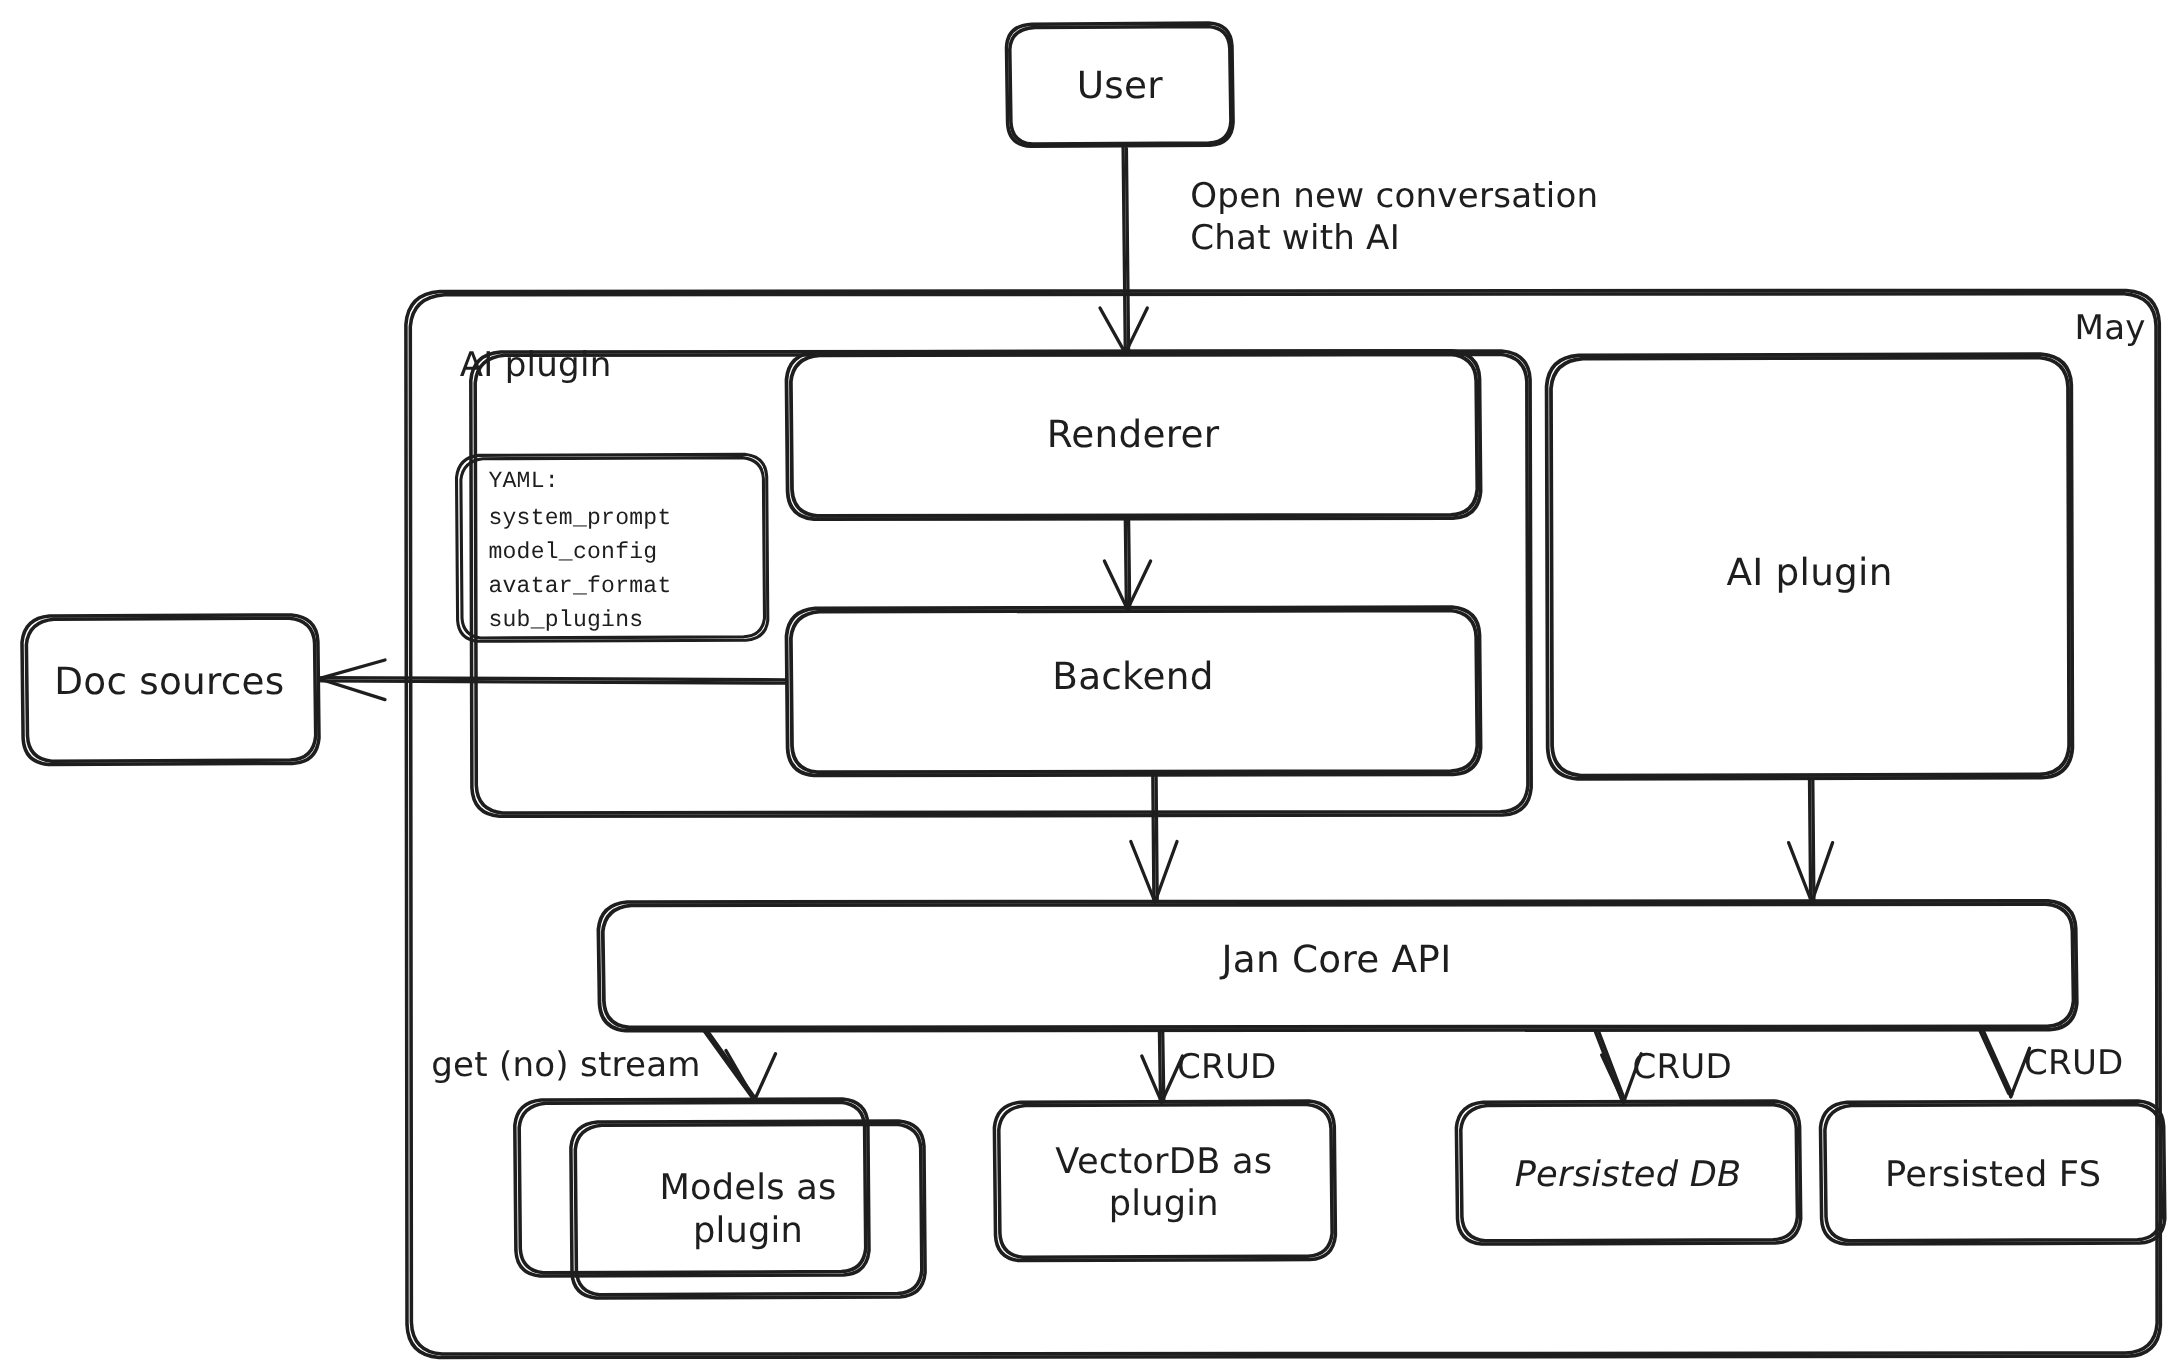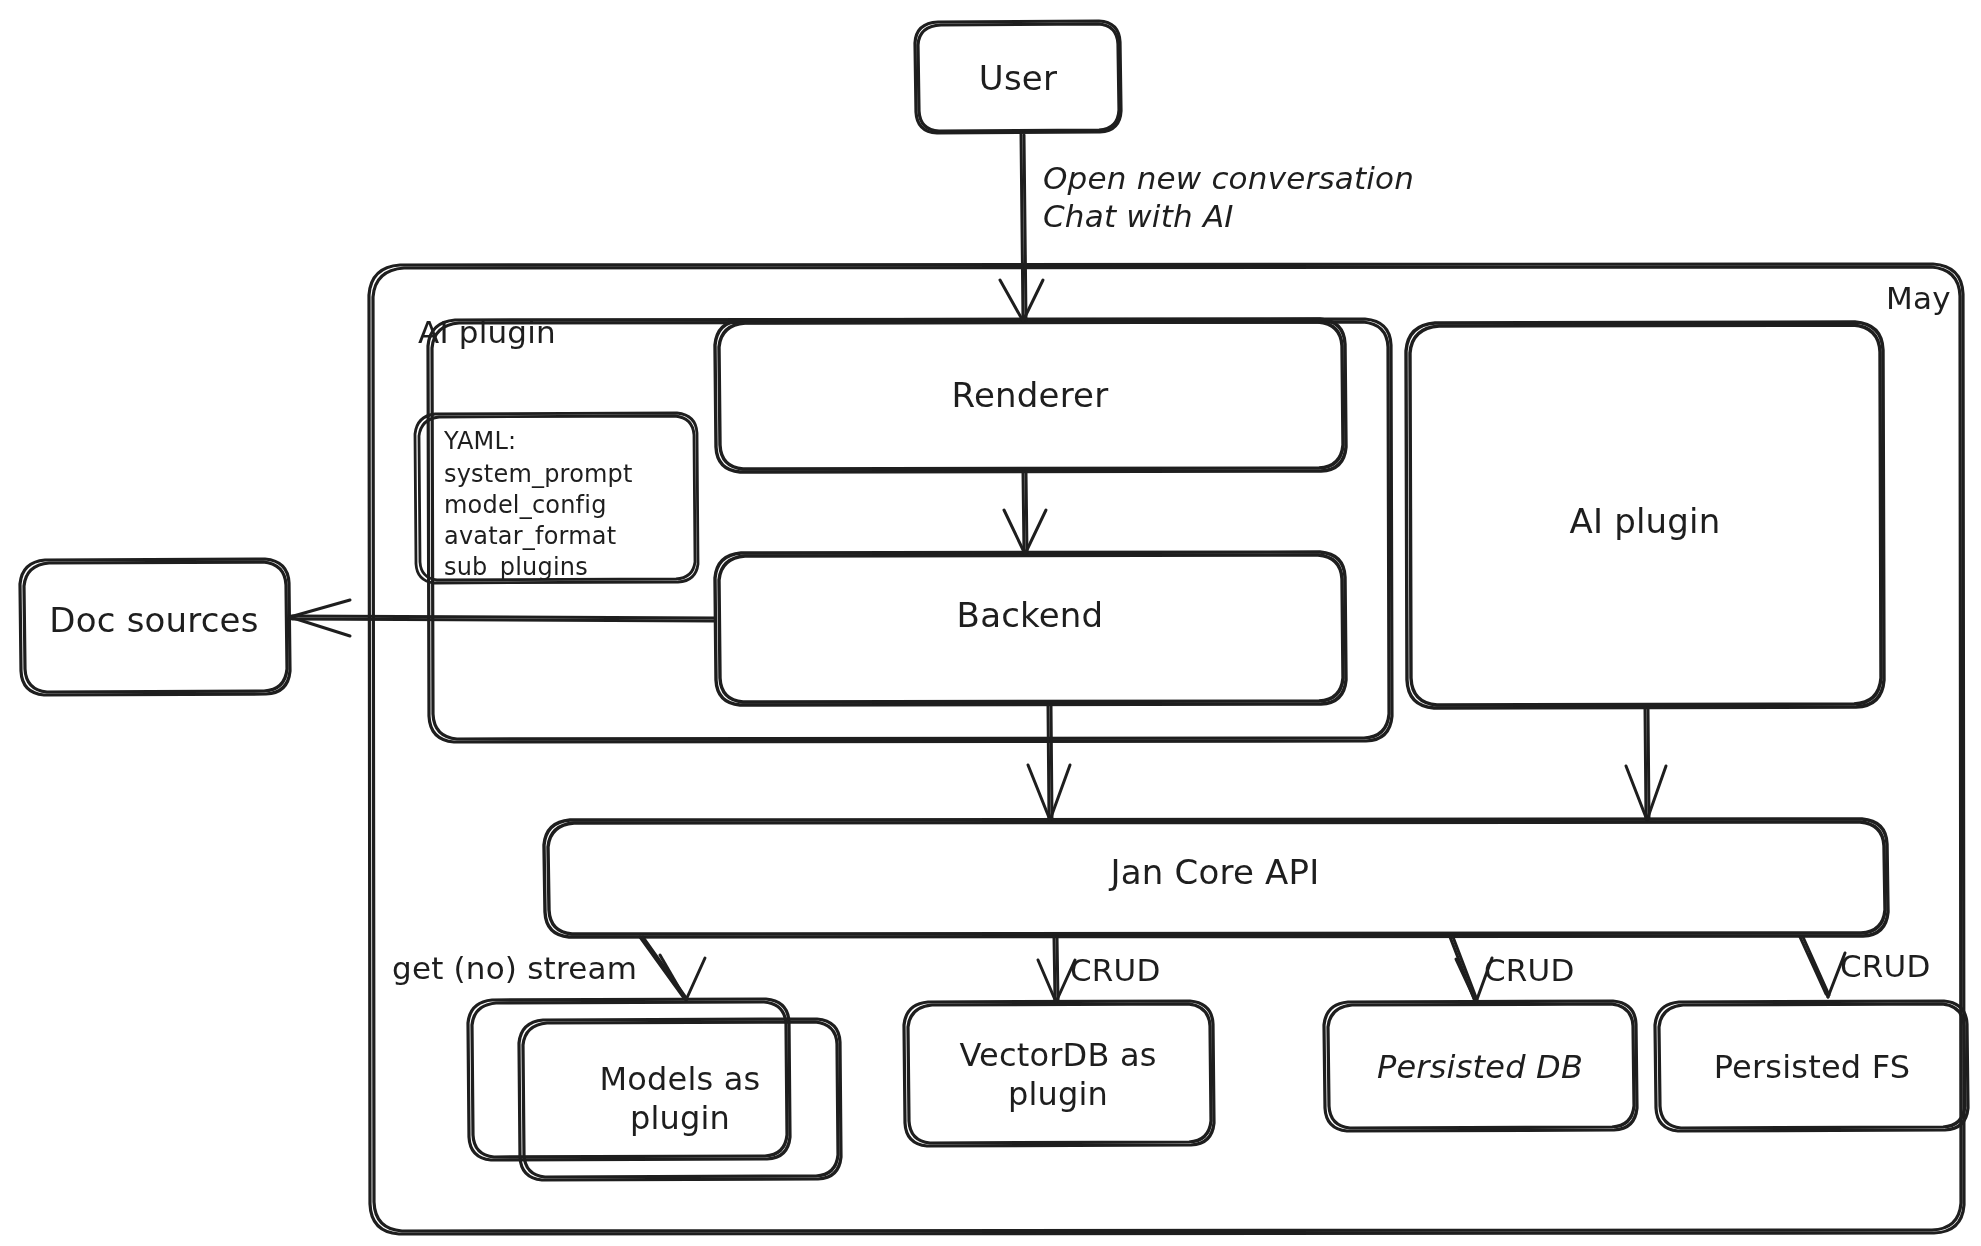--- a/index.html
+++ b/index.html
@@ -43,22 +43,23 @@
   .node-label-sm {
     font-size: 32px;
   }
   .edge-label {
     font-size: 31px;
   }
   .group-label {
     font-size: 31px;
   }
   .yaml-label {
-    font-size: 24px;
+    font-size: 21px;
     line-height: 1.45;
+    font-family: Liberation Mono, monospace;
   }
   .skew {
   }
 </style>
 </head>
 <body>
 
 <div id="stage">
 
   <svg id="sketch" viewBox="0 0 1981 1246" xmlns="http://www.w3.org/2000/svg">
@@ -225,21 +226,21 @@
   <div class="lbl ctr node-label-sm" style="left:1480px; top:1068px;font-style:italic;">Persisted DB</div>
 
   <div class="lbl ctr node-label-sm" style="left:1812px; top:1068px;">Persisted FS</div>
 
   <div class="lbl yaml-label" style="left:444px; top:424px;">YAML:</div>
   <div class="lbl yaml-label" style="left:444px; top:457px;">system_prompt</div>
   <div class="lbl yaml-label" style="left:444px; top:488px;">model_config</div>
   <div class="lbl yaml-label" style="left:444px; top:519px;">avatar_format</div>
   <div class="lbl yaml-label" style="left:444px; top:550px;">sub_plugins</div>
 
-  <div class="lbl edge-label" style="left:1043px; top:160px;font-style:italic;">Open new conversation
+  <div class="lbl edge-label" style="left:1082px; top:160px;">Open new conversation
 Chat with AI</div>
 
   <div class="lbl edge-label" style="left:368px; top:950px;padding-left:24px;">get (no) stream</div>
 
   <div class="lbl edge-label" style="left:1070px; top:952px;">CRUD</div>
 
   <div class="lbl edge-label" style="left:1484px; top:952px;">CRUD</div>
 
   <div class="lbl edge-label" style="left:1840px; top:948px;">CRUD</div>
 

